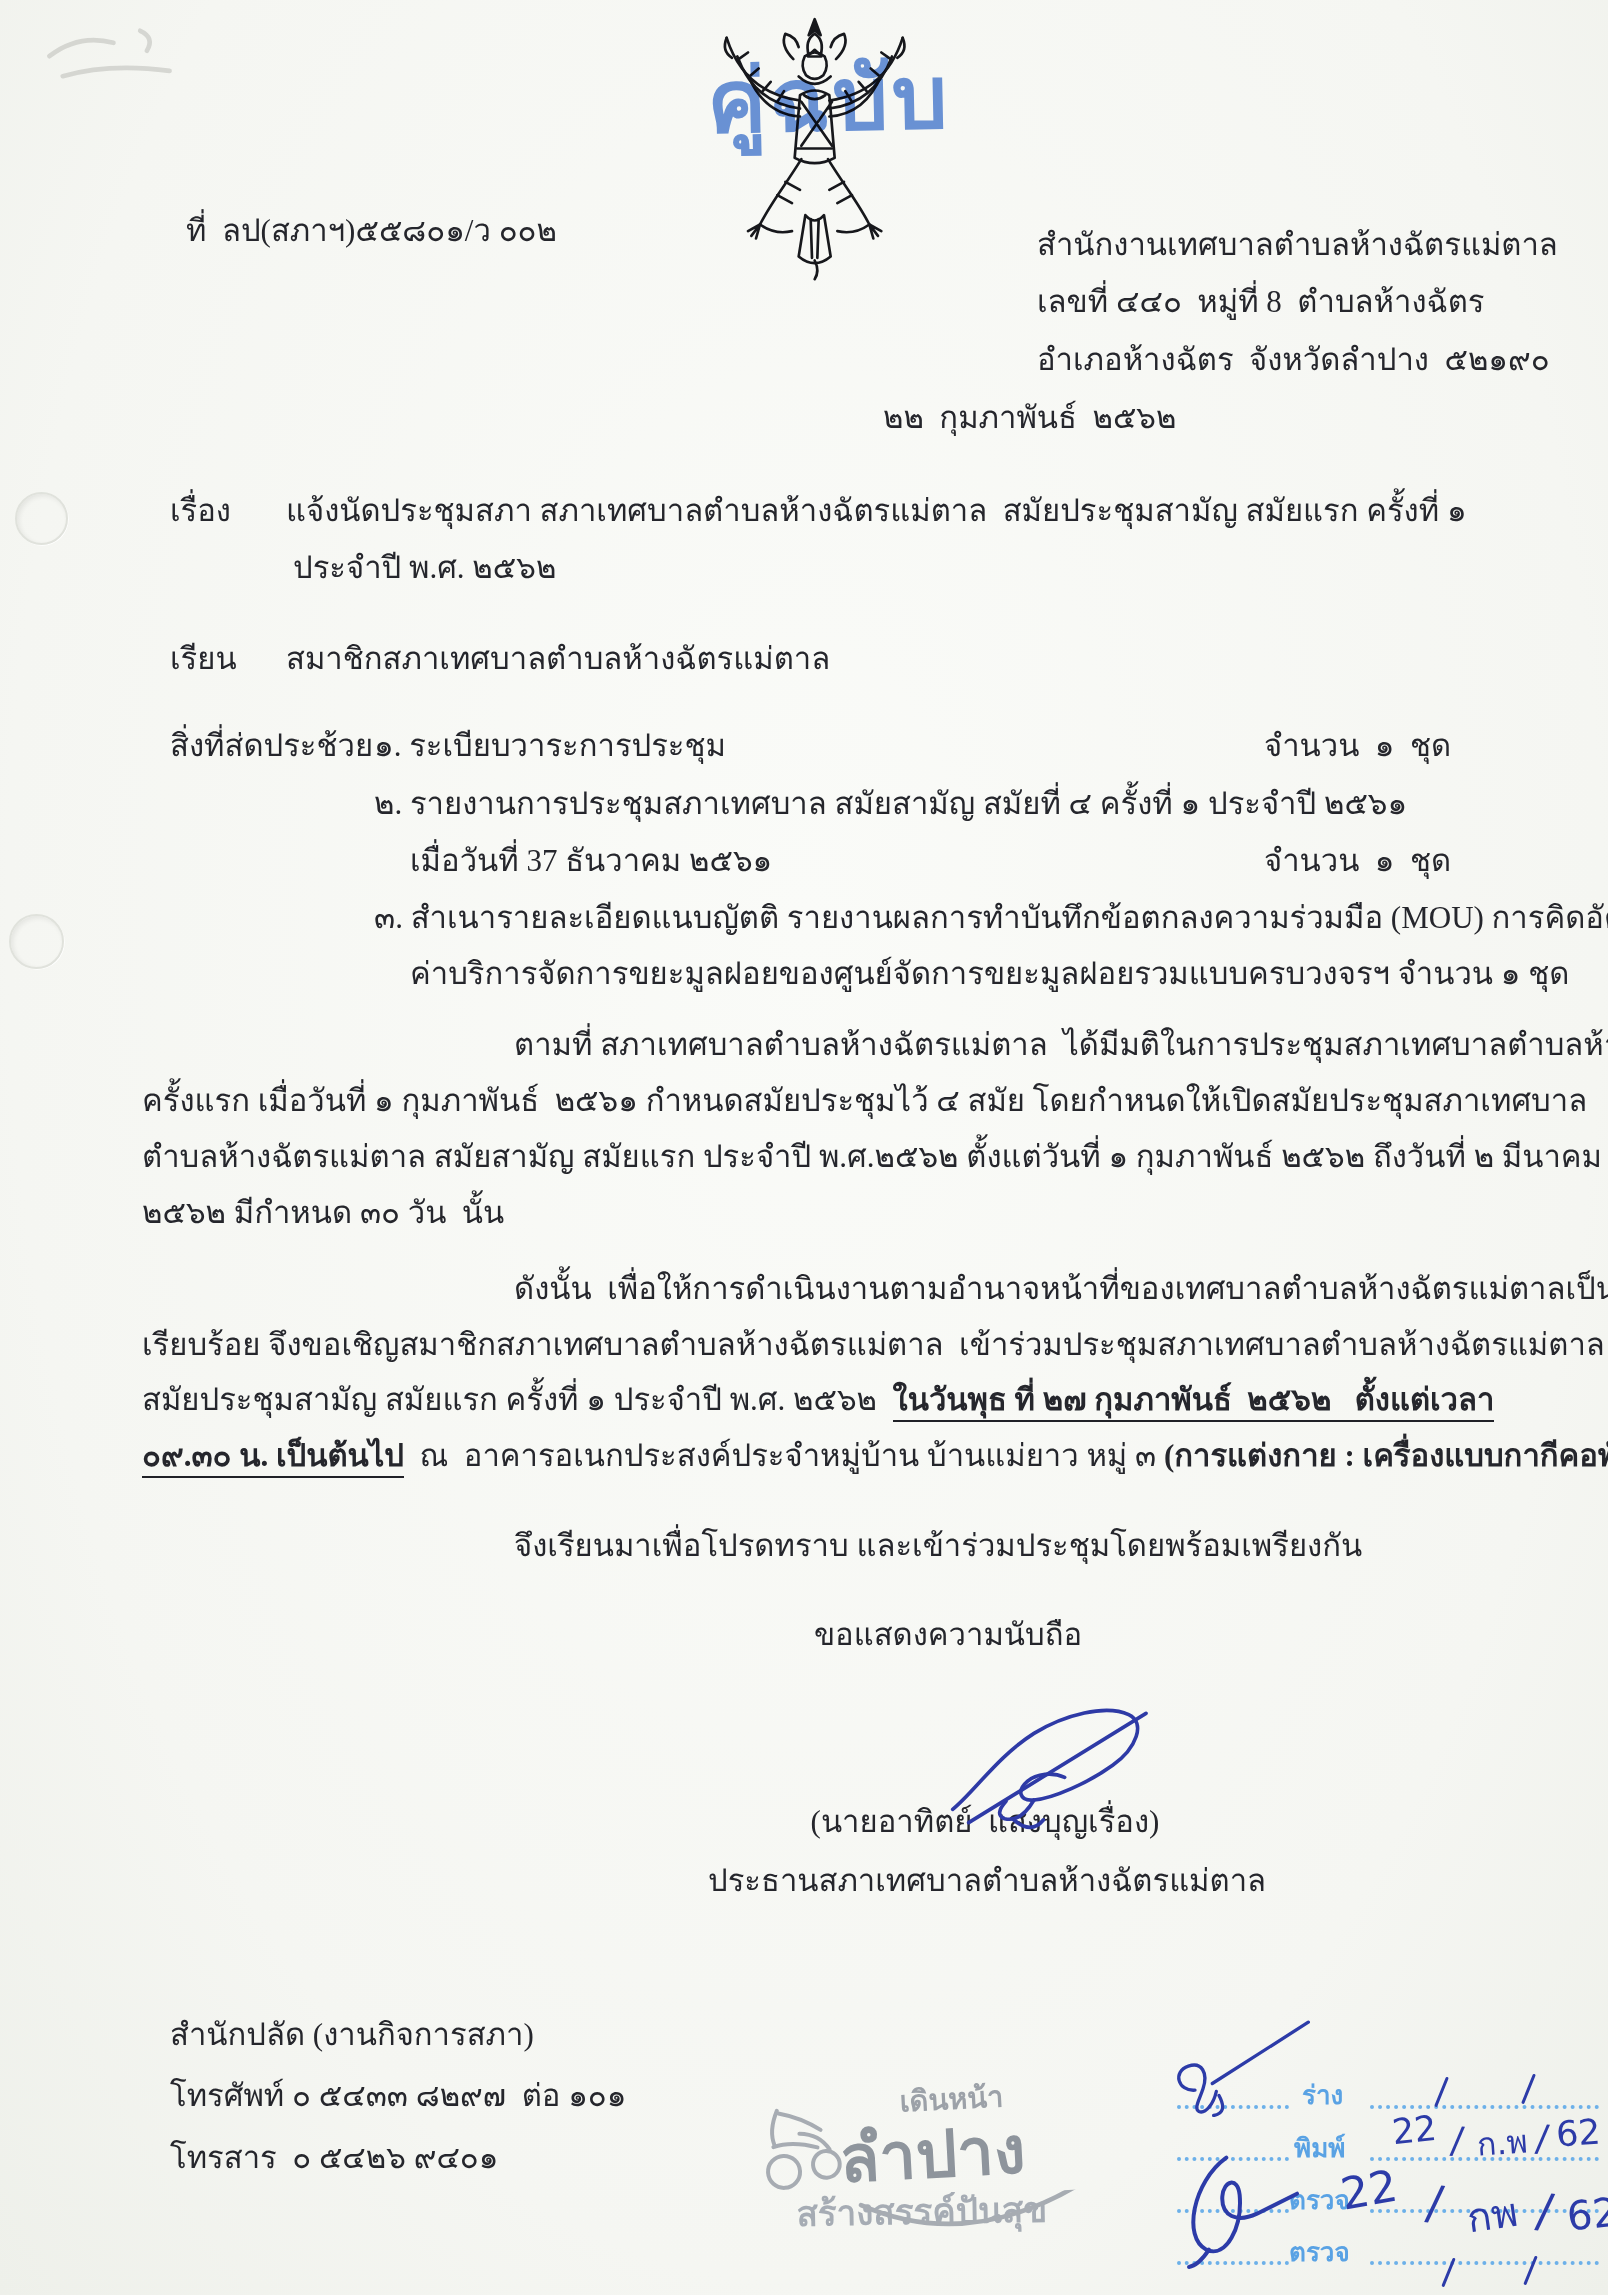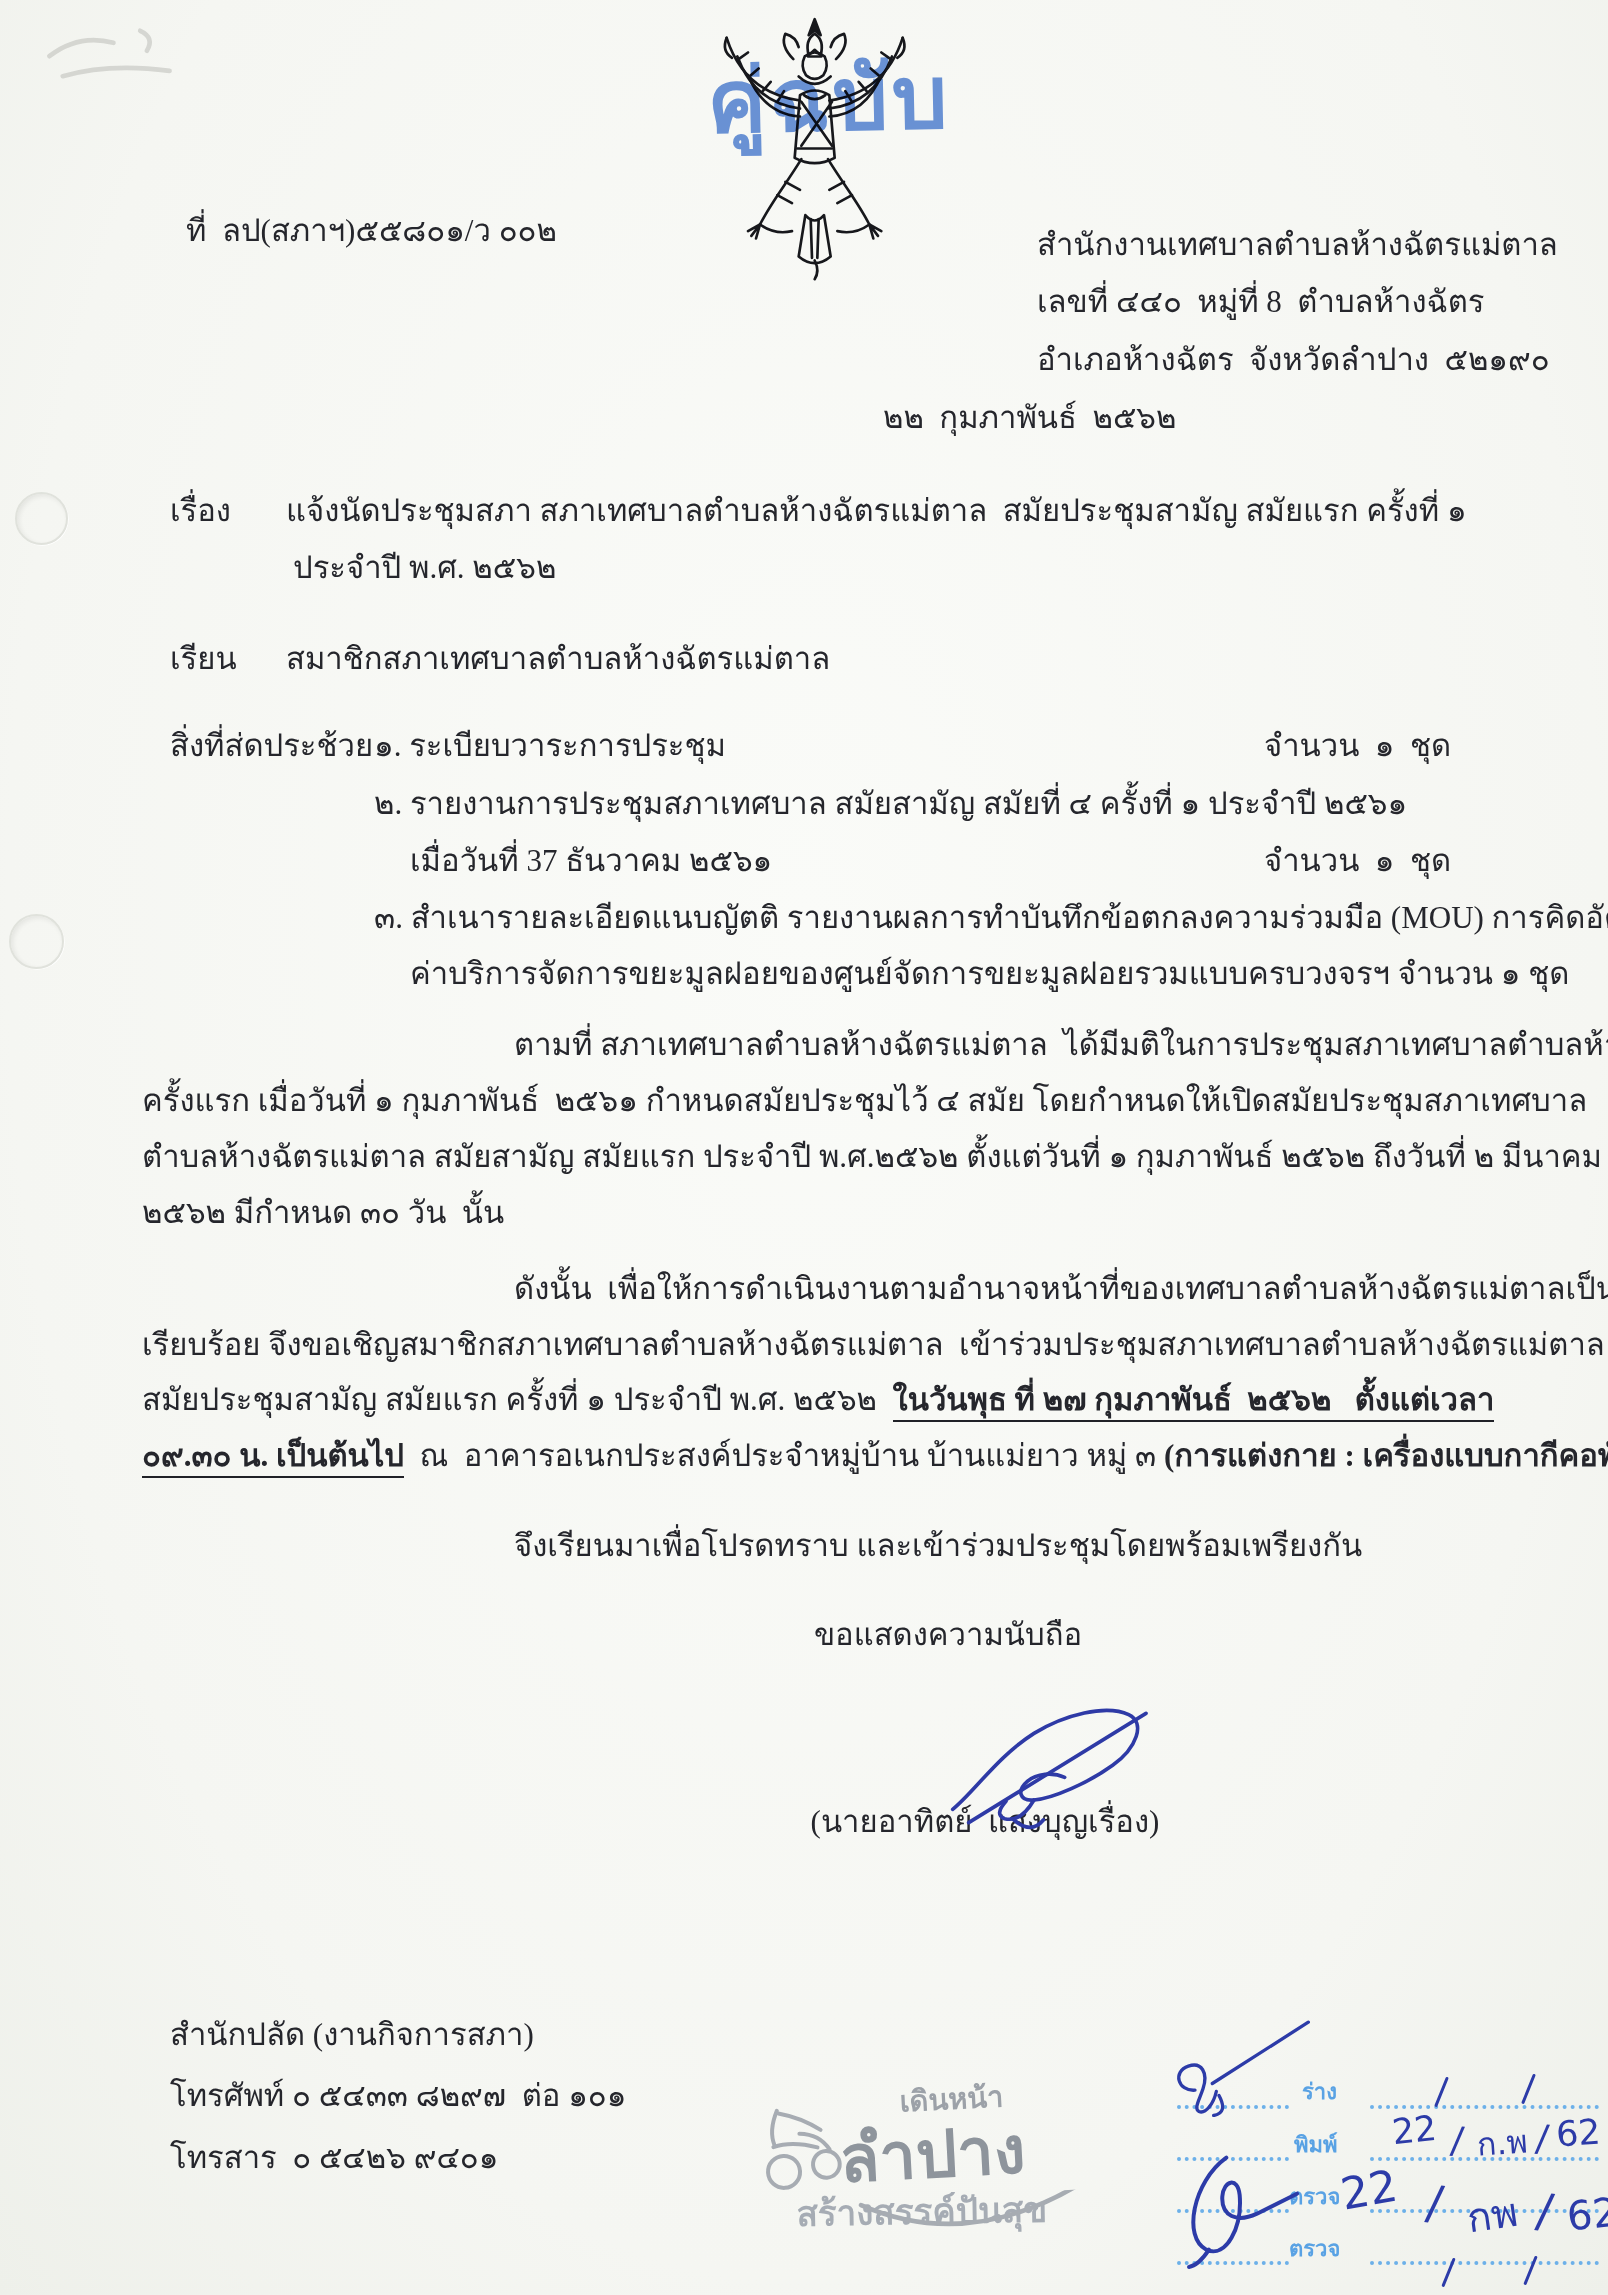--- a/index.html
+++ b/index.html
@@ -13,21 +13,21 @@
   .t{position:absolute;white-space:pre;font-size:31px;line-height:1.2;color:#25262c;}
   .b{font-weight:bold;}
   .bu{font-weight:bold;border-bottom:2.7px solid #202127;padding-bottom:2.7px;}
   .center{text-align:center;}
   .stamp-copy{
     position:absolute;left:707px;top:29px;z-index:3;
     font-size:88px;font-weight:bold;letter-spacing:3.3px;
     color:rgba(76,126,213,0.82);transform:rotate(-1.2deg);
     mix-blend-mode:multiply;white-space:nowrap;
   }
-  .stamp-label{position:absolute;font-size:22px;font-weight:600;color:#59a2e4;white-space:nowrap;z-index:4;}
+  .stamp-label{position:absolute;font-size:26px;font-weight:600;color:#59a2e4;white-space:nowrap;z-index:4;}
   .dots{position:absolute;height:4px;border-bottom:4px dotted #6cb0e9;z-index:4;}
   .hand{position:absolute;color:#2c3ba8;font-family:"DejaVu Sans",sans-serif;z-index:6;white-space:nowrap;}
   .ink-slash{position:absolute;width:3.3px;background:#2c3ba8;border-radius:2px;z-index:6;}
   .hole{position:absolute;border-radius:50%;border:2.7px solid #e0e2dc;
         box-shadow:inset 2px 2px 5.3px rgba(0,0,0,0.07), 0.7px 0.7px 0 #fff;z-index:2;}
   .wm{position:absolute;z-index:1;transform:rotate(-3deg);opacity:0.85;}
   .wm-line1{position:absolute;left:142px;top:0;font-size:29px;color:#8d939c;font-weight:bold;}
   .wm-line2{position:absolute;left:79px;top:25px;font-size:65px;color:#7d848e;font-weight:bold;}
   .wm-line3{position:absolute;left:33px;top:106px;font-size:35px;color:#99a0aa;transform:rotate(2deg);font-weight:bold;}
   svg{position:absolute;}
@@ -132,20 +132,21 @@
   <svg style="left:934px;top:1692px;z-index:2;" width="240" height="160" viewBox="0 0 360 240">
     <g fill="none" stroke="#2e3aa6" stroke-width="5.5" stroke-linecap="round">
       <path d="M28 176 C 60 150 96 96 150 62 C 196 34 258 18 292 34 C 318 46 304 84 268 110 C 232 136 178 160 150 162 C 128 164 124 148 140 134 C 154 122 178 120 196 128"></path>
       <path d="M52 196 L 318 32"></path>
       <path d="M150 162 q-20 34 -44 28 q-16 -6 2 -26"></path>
       <path d="M120 192 q26 22 44 0"></path>
     </g>
   </svg>
 
   <div class="t center" style="left:708px;top:1803px;width:554px;">(นายอาทิตย์  แสงบุญเรื่อง)</div>
+  <div class="t center" style="left:708px;top:1862px;width:554px;">ประธานสภาเทศบาลตำบลห้างฉัตรแม่ตาล</div>
 
   <div class="t" style="left:170px;top:2016px;">สำนักปลัด (งานกิจการสภา)</div>
   <div class="t" style="left:170px;top:2077px;">โทรศัพท์ ๐ ๕๔๓๓ ๘๒๙๗  ต่อ ๑๐๑</div>
   <div class="t" style="left:170px;top:2139px;">โทรสาร  ๐ ๕๔๒๖ ๙๔๐๑</div>
 
   <div class="wm" style="left:761px;top:2077px;width:347px;height:174px;">
     <svg style="left:0;top:14.7px;" width="87" height="100" viewBox="0 0 130 150">
       <g fill="none" stroke="#9aa0a8" stroke-width="6" stroke-linecap="round">
         <path d="M28 16 q-14 30 -6 52"></path>
         <path d="M30 20 q34 8 62 28"></path>

